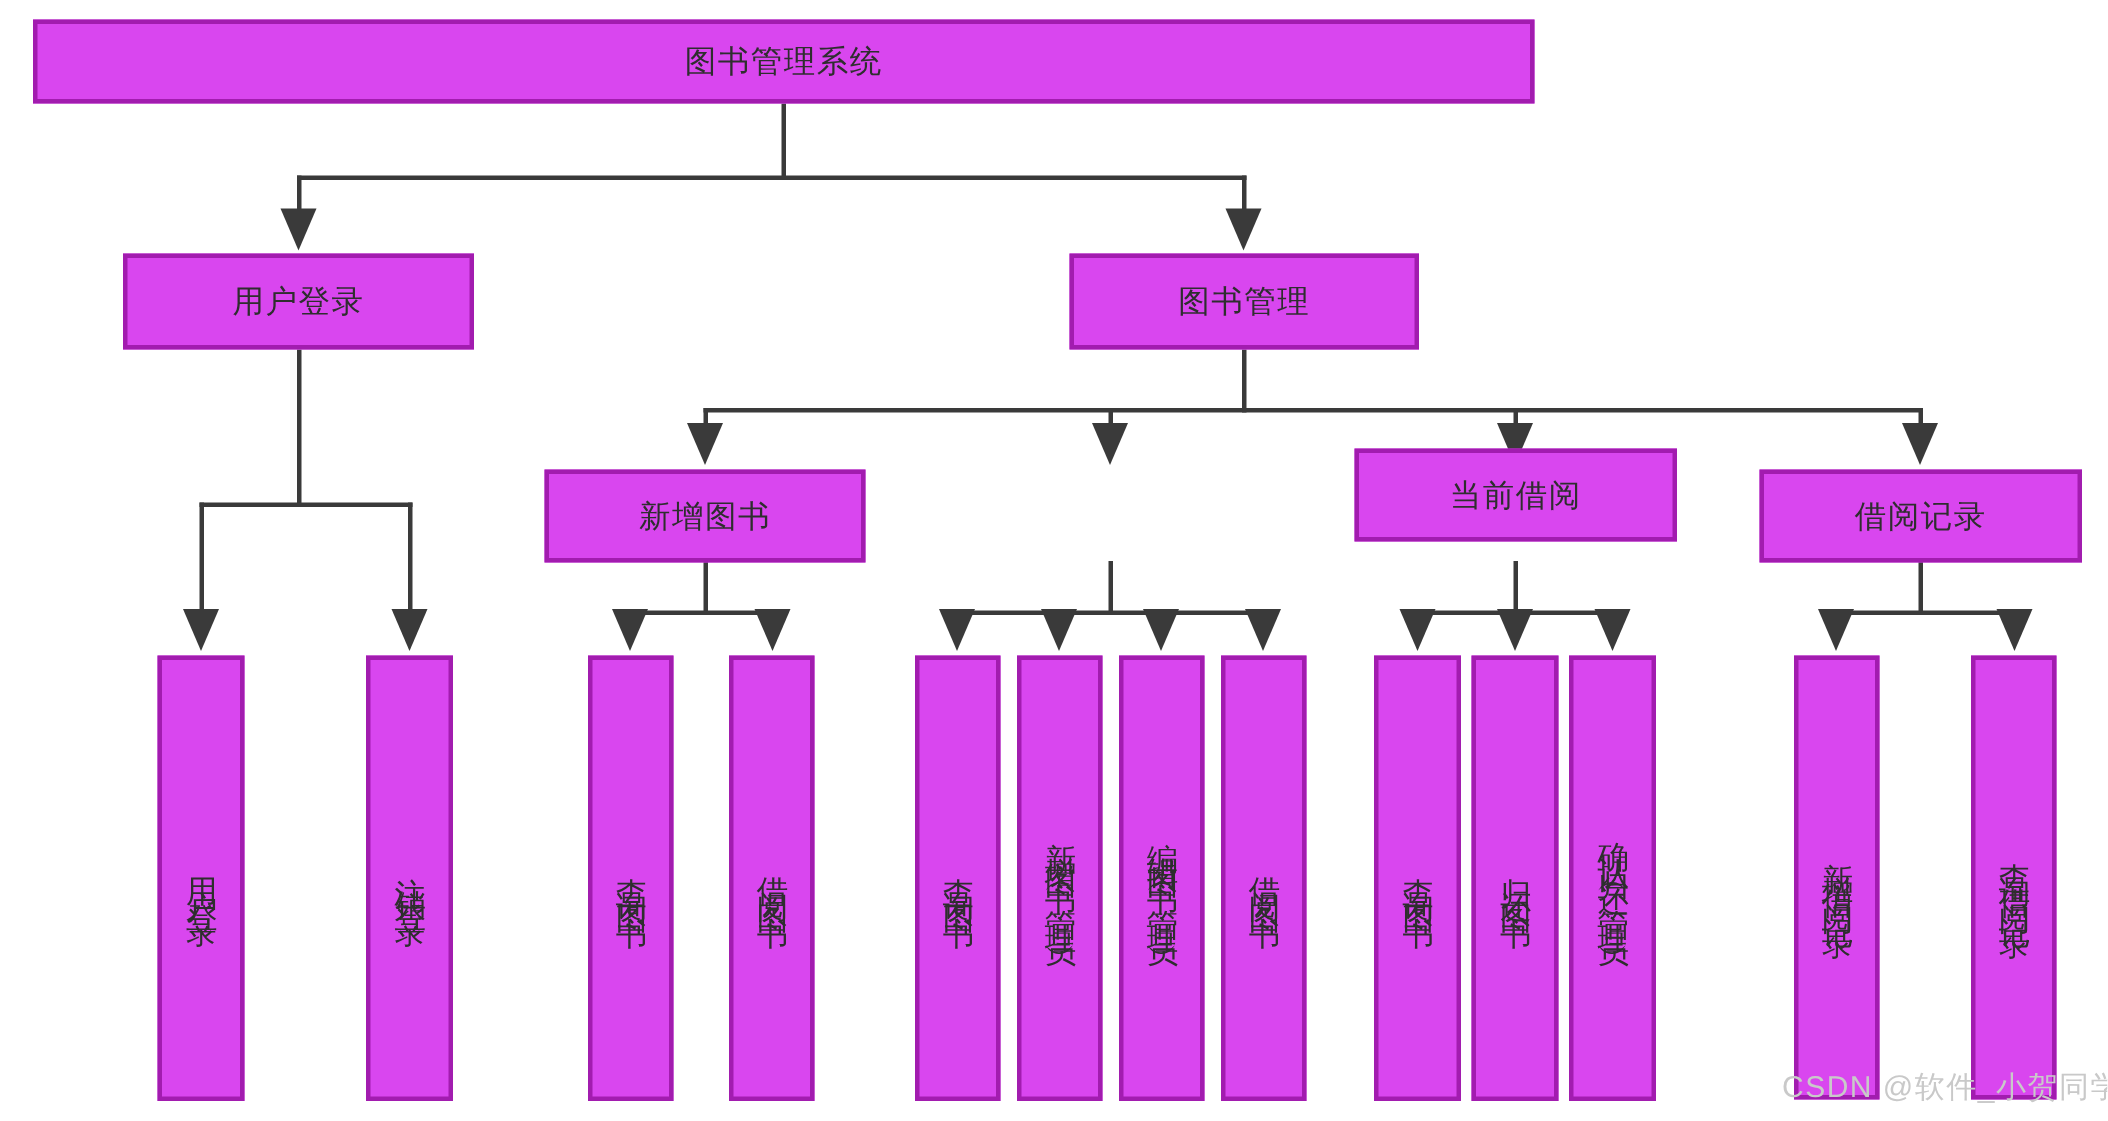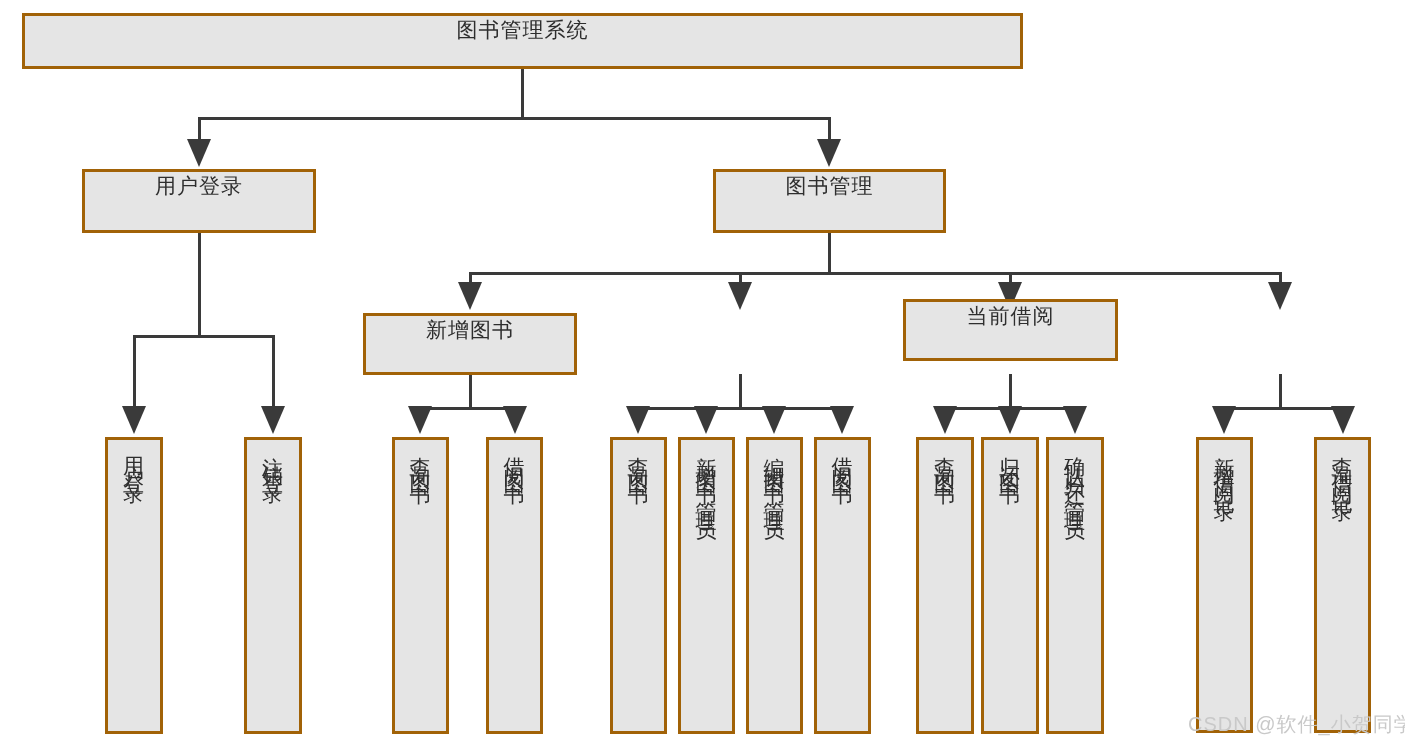--- a/index.html
+++ b/index.html
@@ -4,22 +4,22 @@
 <style>
   html,body { margin:0; padding:0; background:#ffffff; }
   .canvas {
     position:relative; width:1405px; height:747px;
     background:#ffffff; overflow:hidden;
     font-family:"Liberation Sans", sans-serif;
     color:#2e2e2e;
   }
   .node {
     position:absolute; box-sizing:border-box;
-    border:3px solid #a16207; background:#e5e5e5;
-    display:flex; justify-content:center;
+    border:3px solid #a21caf; background:#d946ef;
+    display:flex; align-items:center; justify-content:center;
     z-index:2;
   }
   .hnode { font-size:21px; letter-spacing:1px; }
   .vnode span {
     writing-mode:vertical-rl; text-orientation:mixed;
     font-size:21px; letter-spacing:9px; line-height:1;
     white-space:nowrap;
   }
   .hline, .vline, .stem { position:absolute; background:#3a3a3a; z-index:1; }
   .arrowhead {
@@ -104,20 +104,23 @@
   <div class="node hnode" style="left:713px;top:169px;width:233px;height:64px">
     <span>图书管理</span>
   </div>
 
   <div class="node hnode" style="left:363px;top:313px;width:214px;height:62px">
     <span>新增图书</span>
   </div>
   <div class="node hnode" style="left:903px;top:299px;width:215px;height:62px">
     <span>当前借阅</span>
   </div>
+  <div class="node hnode" style="left:1173px;top:313px;width:215px;height:62px">
+    <span>借阅记录</span>
+  </div>
 
   <div class="node vnode" style="left:105px;top:437px;width:58px;height:297px">
     <span>用户登录</span>
   </div>
   <div class="node vnode" style="left:244px;top:437px;width:58px;height:297px">
     <span>注销登录</span>
   </div>
 
   <div class="node vnode" style="left:392px;top:437px;width:57px;height:297px">
     <span>查询图书</span>

